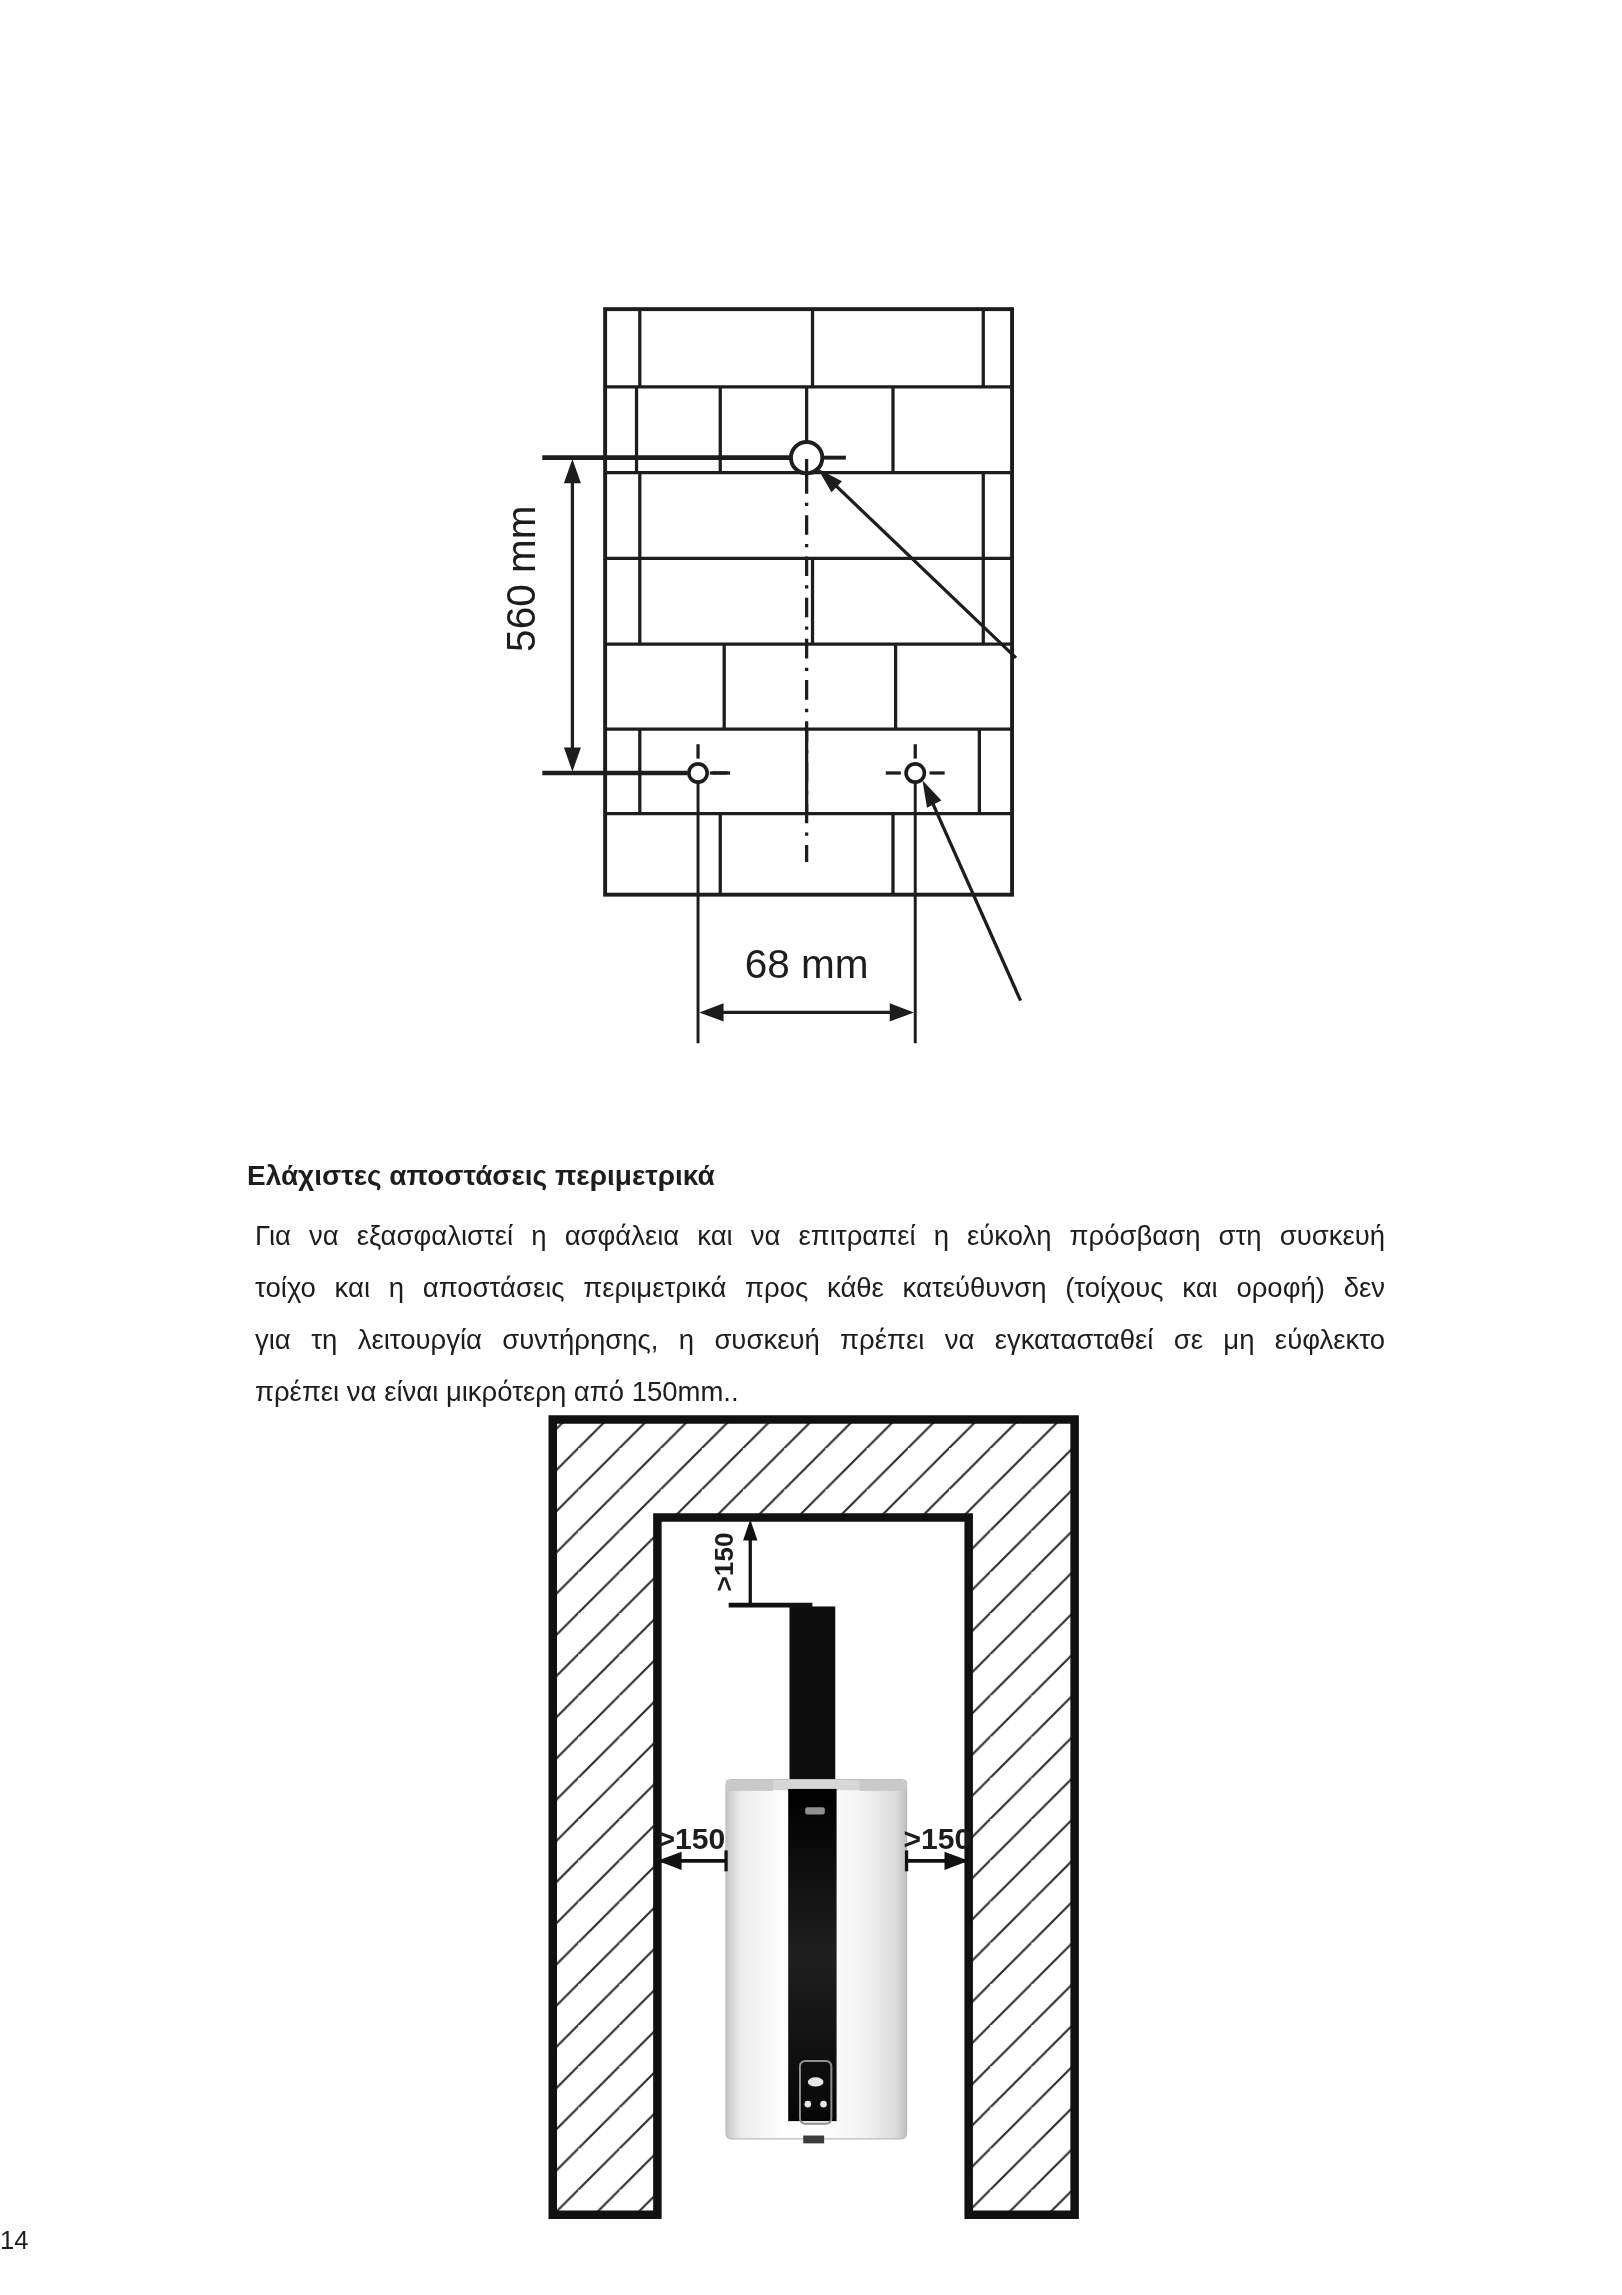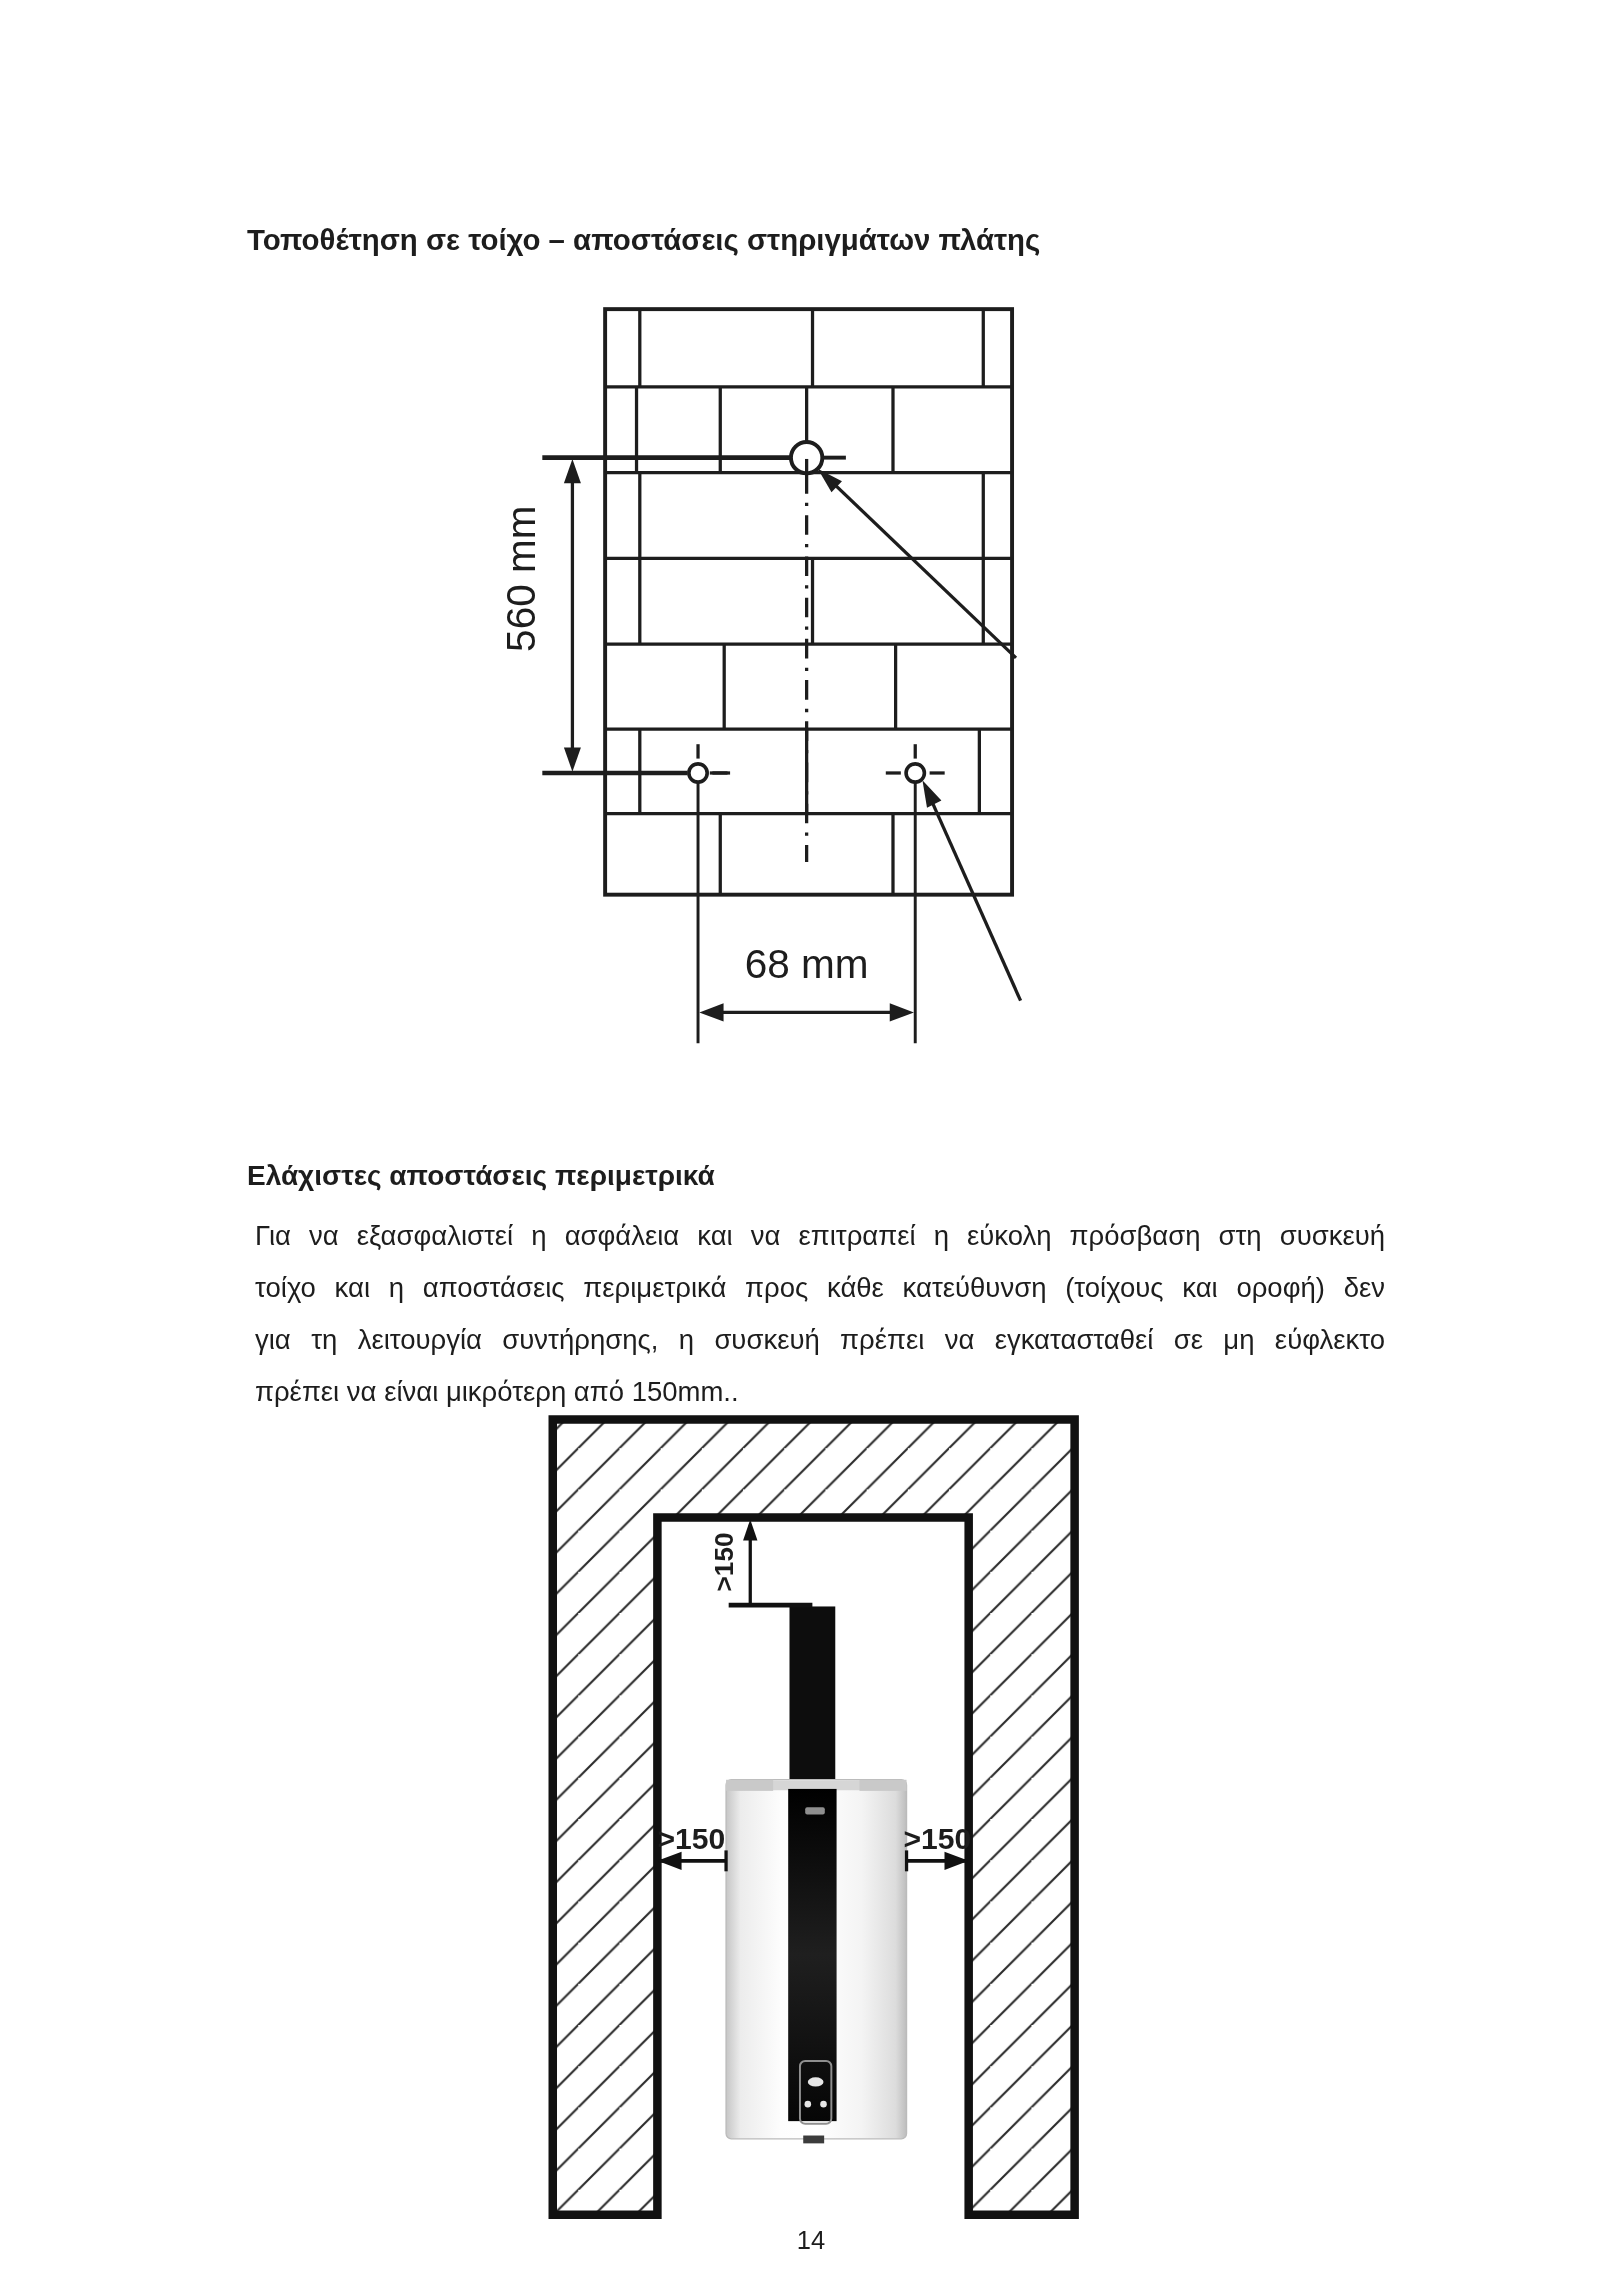--- a/index.html
+++ b/index.html
@@ -24,34 +24,33 @@
     text-align:center;
   }
   .para{
     left:247px;top:1210px;width:1130px;
     font-size:27.5px;line-height:52px;margin-left:8px;
   }
   .para .pline{height:52px;}
   .para .pline.just{text-align:justify;text-align-last:justify;}
   .pagenum{
     left:0;top:2226px;width:1622px;
-    text-align:center;font-size:25.5px;
+    font-size:25.5px;
   }
   svg{position:absolute;}
   svg text{font-family:"Liberation Sans", sans-serif;fill:#1d1d1d;}
   .dimtext{font-size:62px;}
   .dimtext2{font-size:46px;font-weight:bold;}
   .dimtext3{font-size:40px;font-weight:bold;}
 </style>
 </head>
 <body>
 
 <div class="page">
 
-  <div class="abs title">Τοποθέτηση σε τοίχο – αποστάσεις στηριγμάτων πλάτης</div>
 
   <svg style="left:497px;top:281px" width="563" height="772" viewBox="0 0 860 1180">
     <g stroke="#1d1d1d" fill="none" stroke-linecap="butt">
 
       <g>
         <rect x="165" y="43" width="622" height="895" fill="#ffffff" stroke-width="6"></rect>
 
         <line x1="165" y1="162" x2="787" y2="162" stroke-width="5"></line>
         <line x1="165" y1="293" x2="787" y2="293" stroke-width="5"></line>
         <line x1="165" y1="424" x2="787" y2="424" stroke-width="5"></line>

